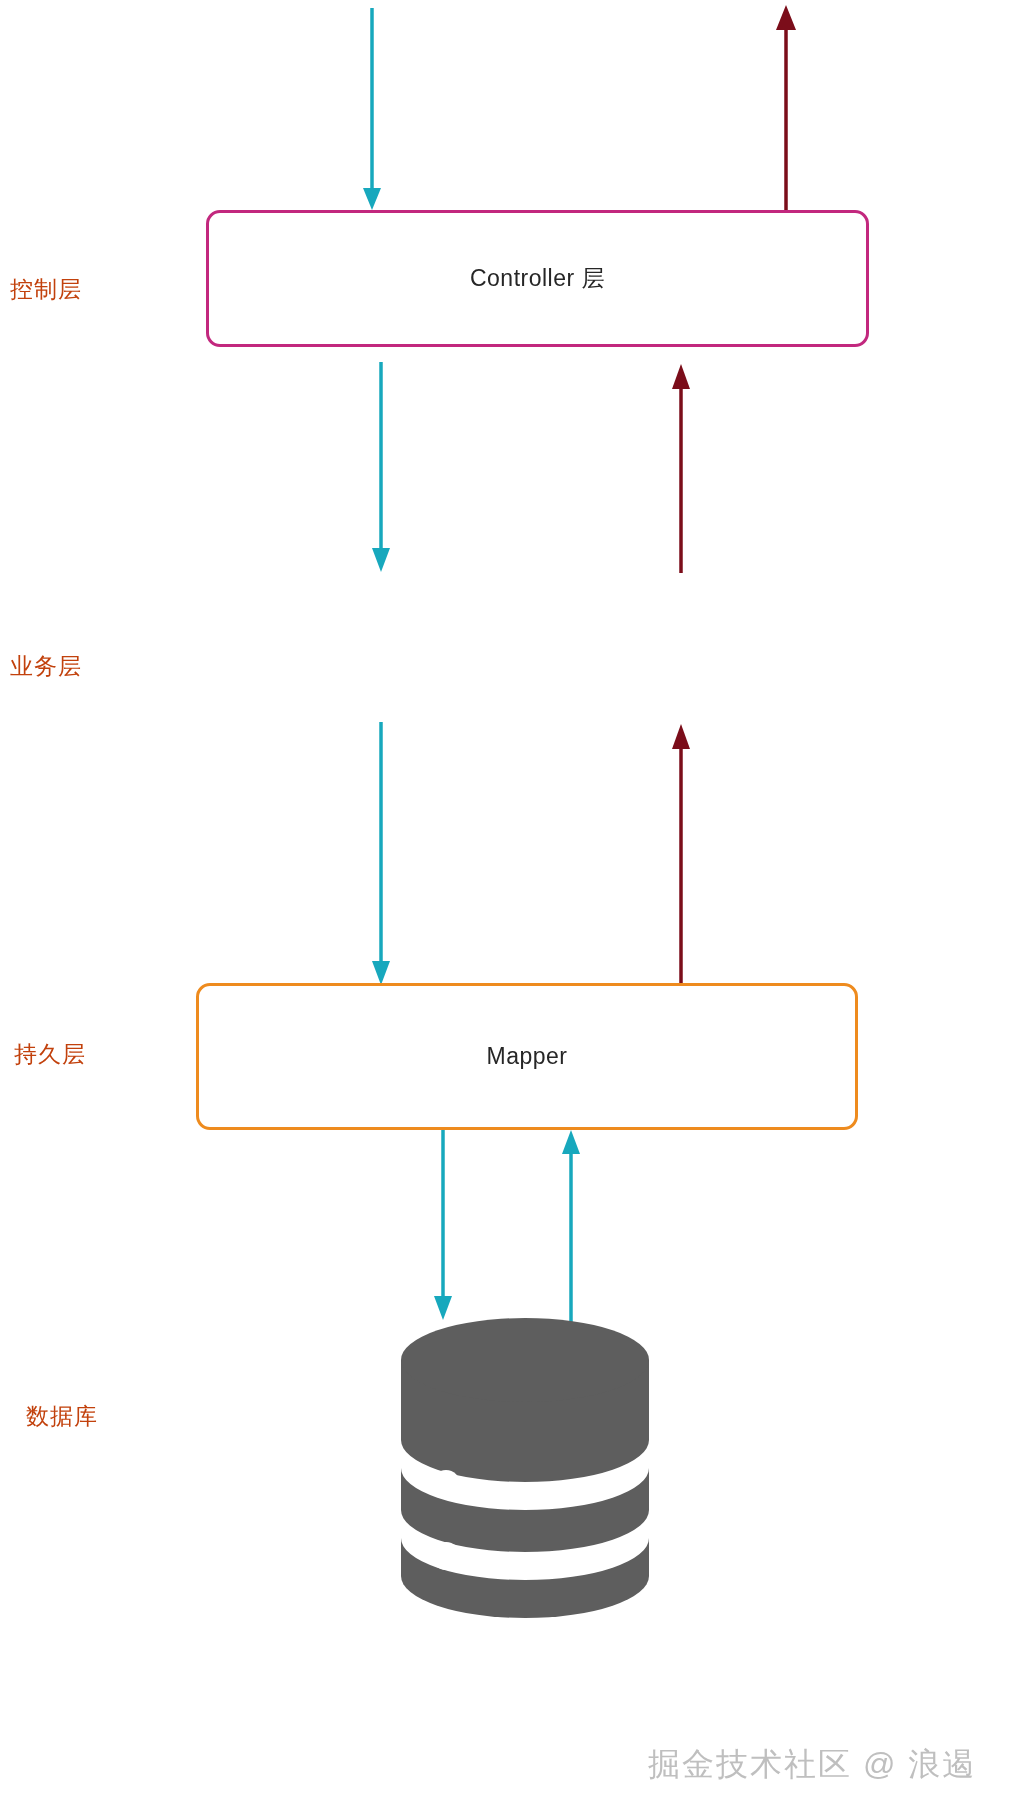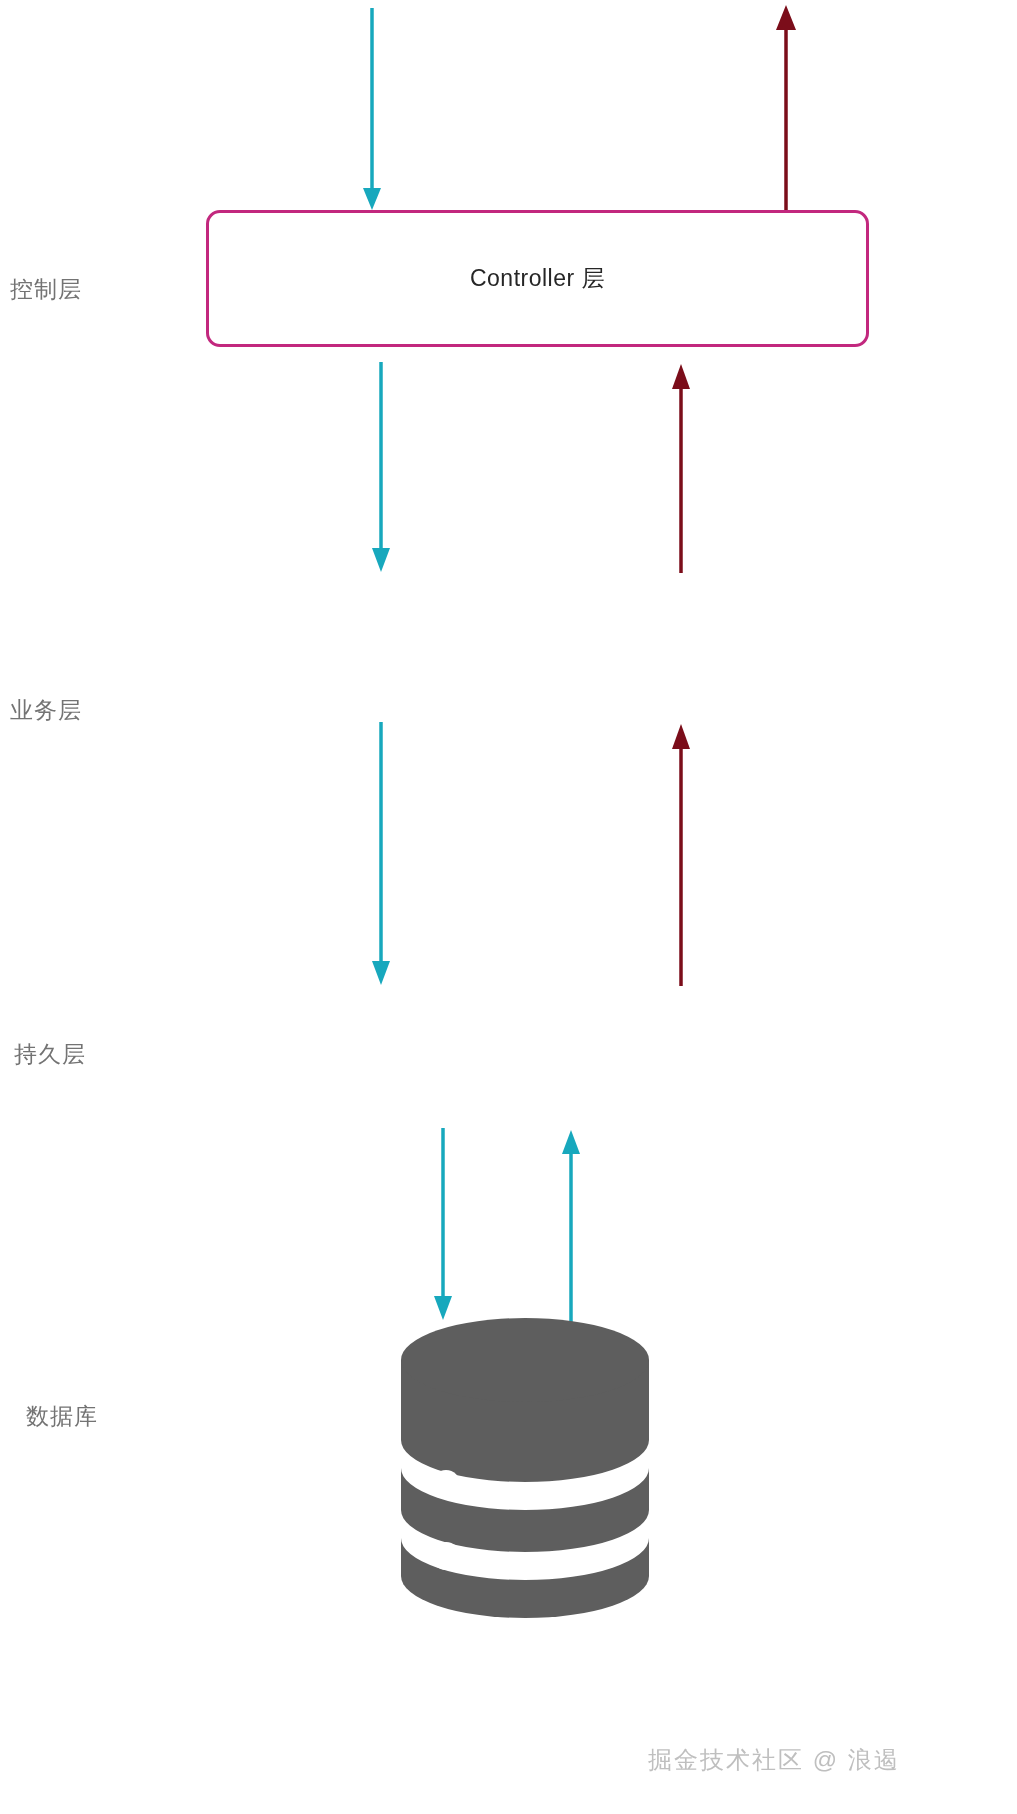--- a/index.html
+++ b/index.html
@@ -13,21 +13,21 @@
   #canvas {
     position: relative;
     width: 1017px;
     height: 1814px;
     background: #ffffff;
     overflow: hidden;
   }
   .layer-label {
     position: absolute;
     font-size: 23px;
-    color: #737373;
+    color: #c2410c;
     letter-spacing: 1px;
     white-space: nowrap;
     line-height: 1;
   }
   .box {
     position: absolute;
     background: #ffffff;
     border-style: solid;
     border-width: 3px;
     border-radius: 14px;
@@ -50,21 +50,21 @@
   .arrow-svg {
     position: absolute;
     overflow: visible;
     pointer-events: none;
   }
   .db-svg {
     position: absolute;
   }
   .watermark {
     position: absolute;
-    font-size: 24px;
+    font-size: 32px;
     color: #BFBFBF;
     letter-spacing: 2px;
     white-space: nowrap;
     line-height: 1;
   }
 </style>
 </head>
 <body>
 
 <div id="canvas">
@@ -104,31 +104,34 @@
     <polygon points="20,194 11,170 29,170" fill="#17A8BD"></polygon>
   </svg>
 
   <svg class="arrow-svg" style="left:551px; top:1126px;" width="40" height="200" viewBox="0 0 40 200">
     <line x1="20" y1="196" x2="20" y2="22" stroke="#17A8BD" stroke-width="3.5"></line>
     <polygon points="20,4 11,28 29,28" fill="#17A8BD"></polygon>
   </svg>
 
   <div class="layer-label" style="left:10px; top:278px;">控制层</div>
 
-  <div class="layer-label" style="left:10px; top:655px;margin-top:44px;">业务层</div>
+  <div class="layer-label" style="left:10px; top:655px;">业务层</div>
 
   <div class="layer-label" style="left:14px; top:1045px;font-family:Liberation Mono, monospace;">持久层</div>
 
   <div class="layer-label" style="left:26px; top:1405px;">数据库</div>
 
   <div class="box" id="box-controller" style="left:206px; top:210px; width:663px; height:137px;">
     <span class="box-label">Controller 层</span>
   </div>
 
 
+  <div class="box" id="box-mapper" style="left:196px; top:983px; width:662px; height:147px;">
+    <span class="box-label">Mapper</span>
+  </div>
 
   <svg class="db-svg" style="left:393px; top:1318px;" width="264" height="300" viewBox="0 0 264 300">
 
     <path d="M8,42 L8,258 A124,42 0 0,0 256,258 L256,42 Z" fill="#5E5E5E"></path>
 
     <ellipse cx="132" cy="42" rx="124" ry="42" fill="#5E5E5E"></ellipse>
 
     <path d="M8,122 A124,42 0 0,0 256,122 L256,150 A124,42 0 0,1 8,150 Z" fill="#ffffff"></path>
 
     <path d="M8,192 A124,42 0 0,0 256,192 L256,220 A124,42 0 0,1 8,220 Z" fill="#ffffff"></path>

